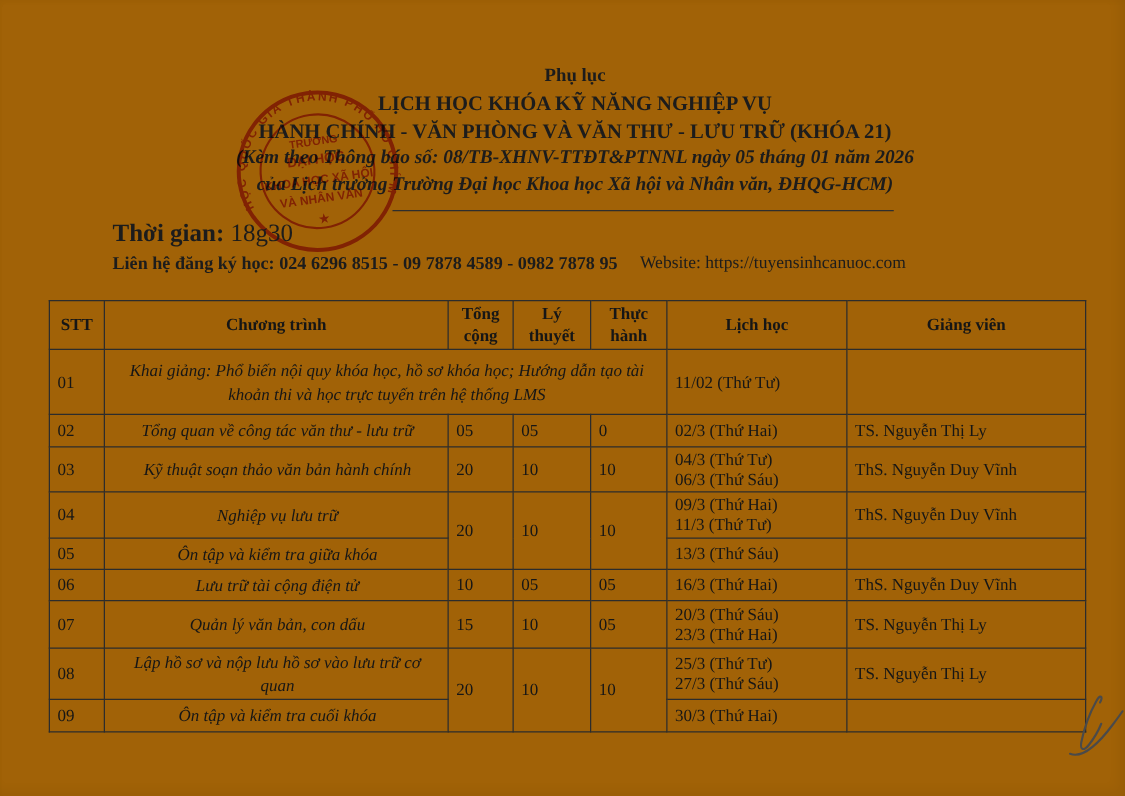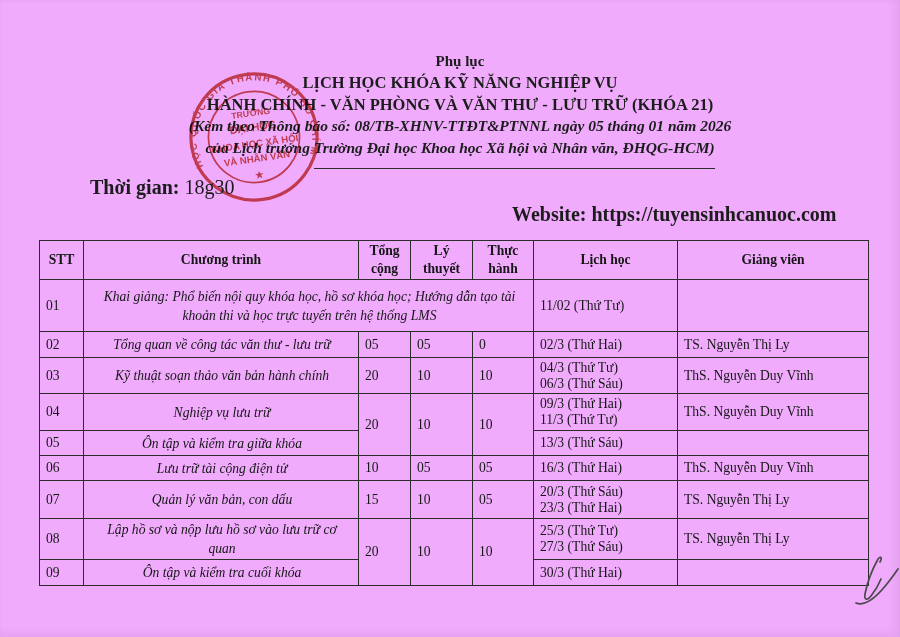--- a/index.html
+++ b/index.html
@@ -1,31 +1,31 @@
 <!DOCTYPE html>
 <html><head>
 <meta charset="utf-8">
 <style>
   html,body{margin:0;padding:0;background:#e8e8e8;}
   .page{
-    position:relative;width:900px;height:637px;background:#f0abfc;
+    position:relative;width:900px;height:637px;background:#a16207;
     font-family:"Liberation Serif","DejaVu Serif",serif;color:#1c1c1c;
     overflow:hidden;box-shadow:inset -5px -4px 9px rgba(0,0,0,.05), inset 0 2px 4px rgba(0,0,0,.02);
   }
   
   .doc-header{position:absolute;top:50px;left:0;width:920px;text-align:center;}
   .appendix{font-weight:bold;font-size:15px;line-height:22px;}
   .title{font-weight:bold;font-size:16.5px;line-height:21.5px;}
   .subtitle{font-weight:bold;font-style:italic;font-size:15.5px;line-height:21.5px;}
   .underlined{border-bottom:1.6px solid #2e2e2e;padding-bottom:12px;}
   
   .time-line{position:absolute;left:90px;top:176px;font-size:20px;}
   .time-line .lbl{font-weight:bold;}
   .contact-line{position:absolute;left:90px;top:203px;font-size:14.5px;font-weight:bold;}
-  .website-line{position:absolute;left:512px;top:203px;font-size:20px;font-weight:bold;}
+  .website-line{position:absolute;left:512px;top:203px;font-size:14px;font-weight:normal;}
   
   .stamp{position:absolute;left:185px;top:68px;opacity:.88;mix-blend-mode:multiply;transform:rotate(-8deg);}
   .stamp text{text-anchor:middle;fill:#c5403a;font-family:"Liberation Sans","DejaVu Sans",sans-serif;font-weight:bold;}
   .stamp-ring{font-size:9.6px;letter-spacing:1.6px;}
   .stamp-c1{font-size:8.6px;}
   .stamp-c2{font-size:11px;}
   .stamp-c3{font-size:9.6px;}
   .stamp-c4{font-size:9.6px;}
   .stamp-star{font-size:11px;}
   
@@ -65,20 +65,21 @@
     <text class="stamp-c2" y="-6">ĐẠI HỌC</text>
     <text class="stamp-c3" y="10">KHOA HỌC XÃ HỘI</text>
     <text class="stamp-c4" y="25">VÀ NHÂN VĂN</text>
     <text class="stamp-star" y="42">★</text>
   </svg>
 
   <div class="time-line">
     <span class="lbl">Thời gian:</span>
     <span>18g30</span>
   </div>
+  <div class="contact-line">Liên hệ đăng ký học: 024 6296 8515 - 09 7878 4589 - 0982 7878 95</div>
   <div class="website-line">
     <span>Website:</span>
     <span>https://tuyensinhcanuoc.com</span>
   </div>
 
   <table class="sched-table">
     <colgroup>
       <col style="width:44px">
         <col style="width:275px">
         <col style="width:52px">

